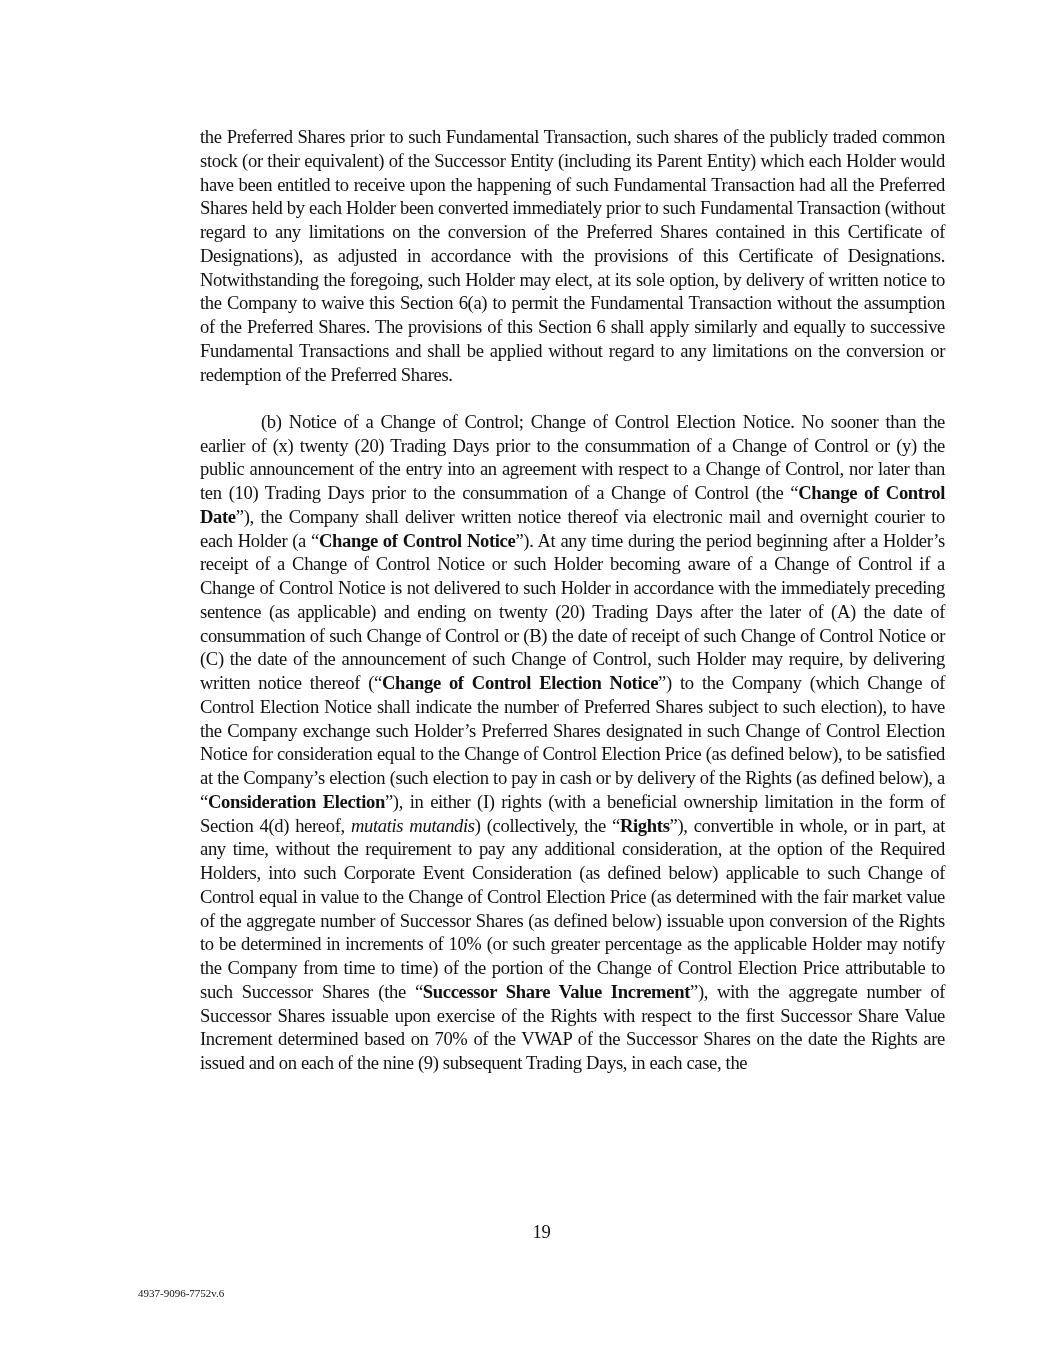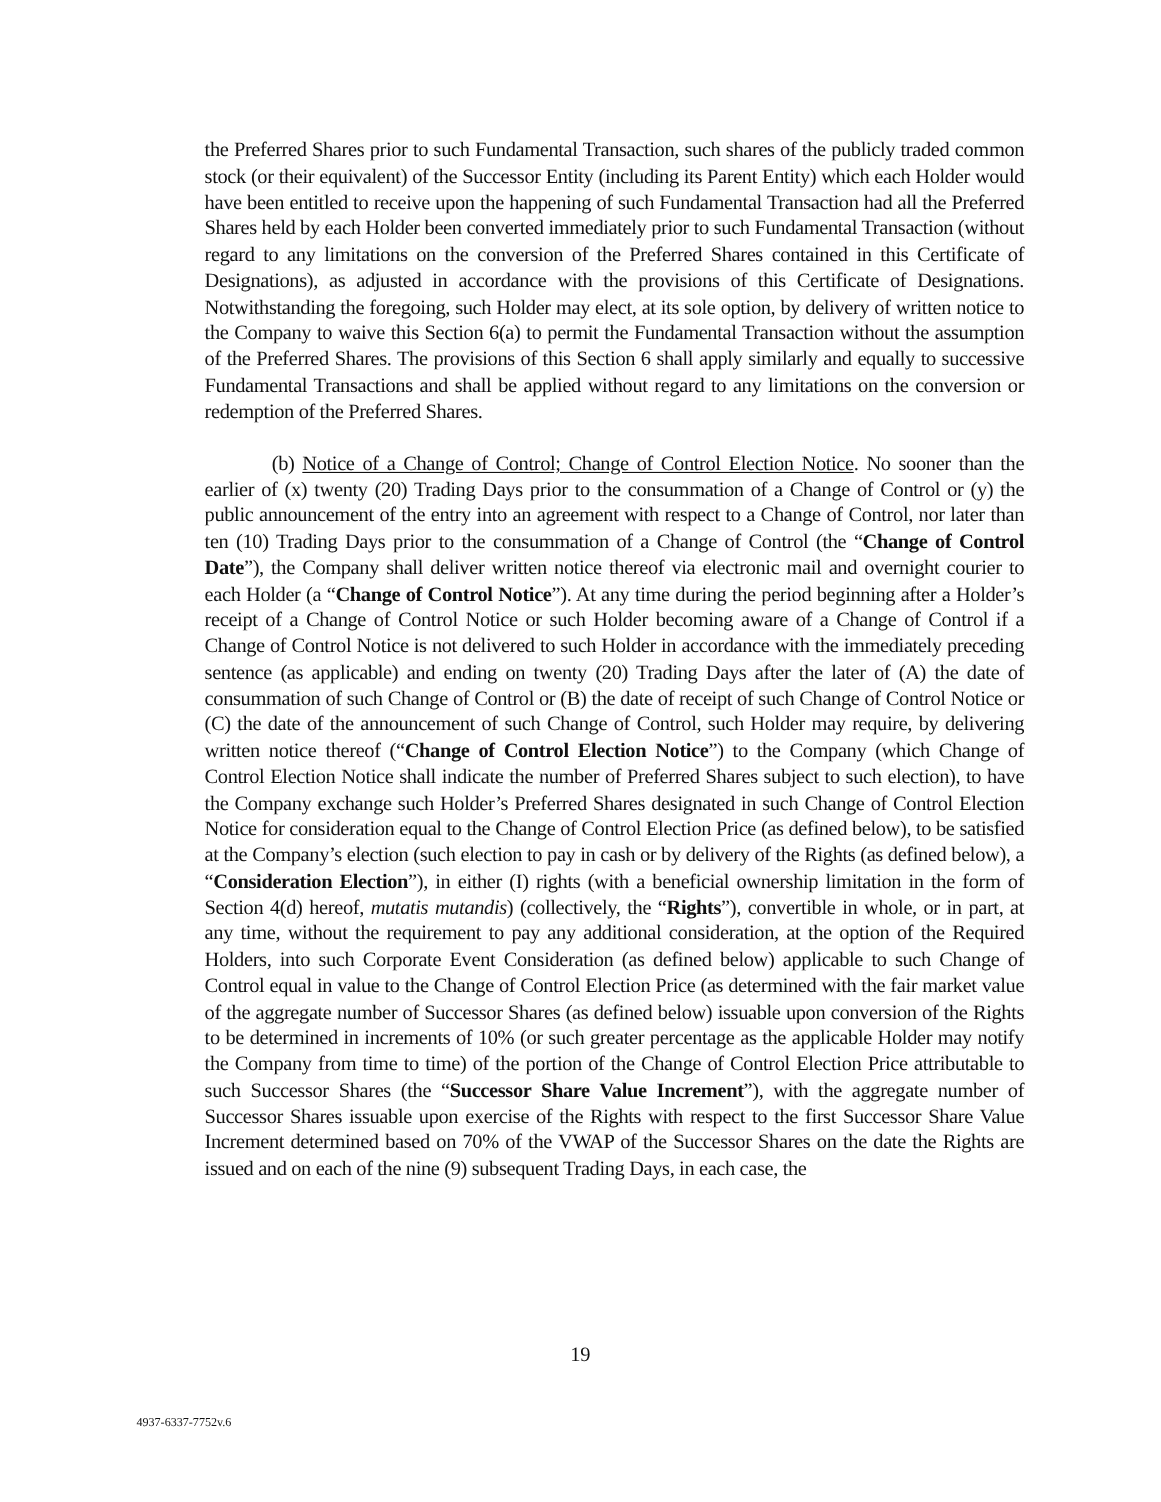--- a/index.html
+++ b/index.html
@@ -1,40 +1,40 @@
 <!DOCTYPE html>
 <html><head>
 <meta charset="utf-8">
 <style>
   html, body { margin:0; padding:0; background:#ffffff; }
   body { width:1055px; height:1365px; position:relative; overflow:hidden; color:#111; }
-  .page { position:absolute; left:0; top:0; width:987px; height:1365px; background:#fff; }
+  .page { position:absolute; left:14px; top:0; width:987px; height:1365px; background:#fff; }
   .body-text {
     position:absolute; left:186px; top:125px; width:745px;
     font-family:"Liberation Serif", serif; font-size:18.6px; line-height:23.75px;
     text-align:justify; letter-spacing:-0.35px; word-spacing:0px;
   }
   .para { margin:0; }
   .para + .para { margin-top:23.5px; }
   .indent { display:inline-block; width:61px; }
-  .u { text-decoration:underline; text-underline-offset:2px; }
+  .u { text-underline-offset:2px; }
   b { font-weight:bold; }
   i { }
   .page-number {
     position:absolute; left:0; width:1055px; top:1221px; text-align:center;
     font-family:"Liberation Serif", serif; font-size:18.6px; letter-spacing:-0.3px;
   }
   .doc-id {
     position:absolute; left:124px; top:1287px;
     font-family:"Liberation Serif", serif; font-size:11px;
   }
 </style>
 </head>
 <body>
 
 <div class="page">
   <div class="body-text">
     <p class="para">the Preferred Shares prior to such Fundamental Transaction, such shares of the publicly traded common stock (or their equivalent) of the Successor Entity (including its Parent Entity) which each Holder would have been entitled to receive upon the happening of such Fundamental Transaction had all the Preferred Shares held by each Holder been converted immediately prior to such Fundamental Transaction (without regard to any limitations on the conversion of the Preferred Shares contained in this Certificate of Designations), as adjusted in accordance with the provisions of this Certificate of Designations. Notwithstanding the foregoing, such Holder may elect, at its sole option, by delivery of written notice to the Company to waive this Section 6(a) to permit the Fundamental Transaction without the assumption of the Preferred Shares.  The provisions of this Section 6 shall apply similarly and equally to successive Fundamental Transactions and shall be applied without regard to any limitations on the conversion or redemption of the Preferred Shares.</p>
     <p class="para"><span class="indent"></span><span>(b) </span><span class="u">Notice of a Change of Control; Change of Control Election Notice</span><span>.  No sooner than the earlier of (x) twenty (20) Trading Days prior to the consummation of a Change of Control or (y) the public announcement of the entry into an agreement with respect to a Change of Control, nor later than ten (10) Trading Days prior to the consummation of a Change of Control (the “</span><b>Change of Control Date</b><span>”), the Company shall deliver written notice thereof via electronic mail and overnight courier to each Holder (a “</span><b>Change of Control Notice</b><span>”).  At any time during the period beginning after a Holder’s receipt of a Change of Control Notice or such Holder becoming aware of a Change of Control if a Change of Control Notice is not delivered to such Holder in accordance with the immediately preceding sentence (as applicable) and ending on twenty (20) Trading Days after the later of (A) the date of consummation of such Change of Control or (B) the date of receipt of such Change of Control Notice or (C) the date of the announcement of such Change of Control, such Holder may require, by delivering written notice thereof (“</span><b>Change of Control Election Notice</b><span>”) to the Company (which Change of Control Election Notice shall indicate the number of Preferred Shares subject to such election), to have the Company exchange such Holder’s Preferred Shares designated in such Change of Control Election Notice for consideration equal to the Change of Control Election Price (as defined below), to be satisfied at the Company’s election (such election to pay in cash or by delivery of the Rights (as defined below), a “</span><b>Consideration Election</b><span>”), in either (I) rights (with a beneficial ownership limitation in the form of Section 4(d) hereof, </span><i>mutatis mutandis</i><span>) (collectively, the “</span><b>Rights</b><span>”), convertible in whole, or in part, at any time, without the requirement to pay any additional consideration, at the option of the Required Holders, into such Corporate Event Consideration (as defined below) applicable to such Change of Control equal in value to the Change of Control Election Price (as determined with the fair market value of the aggregate number of Successor Shares (as defined below) issuable upon conversion of the Rights to be determined in increments of 10% (or such greater percentage as the applicable Holder may notify the Company from time to time) of the portion of the Change of Control Election Price attributable to such Successor Shares (the “</span><b>Successor Share Value Increment</b><span>”), with the aggregate number of Successor Shares issuable upon exercise of the Rights with respect to the first Successor Share Value Increment determined based on 70% of the VWAP of the Successor Shares on the date the Rights are issued and on each of the nine (9) subsequent Trading Days, in each case, the</span></p>
   </div>
   <div class="page-number">19</div>
-  <div class="doc-id">4937-6337-7752v.6</div>
+  <div class="doc-id">4937-9096-7752v.6</div>
 </div>
 
 </body></html>

